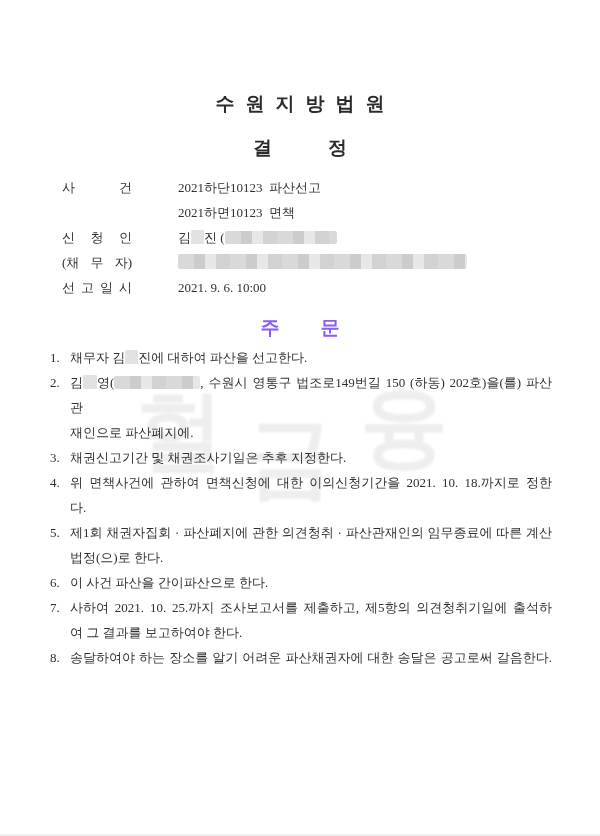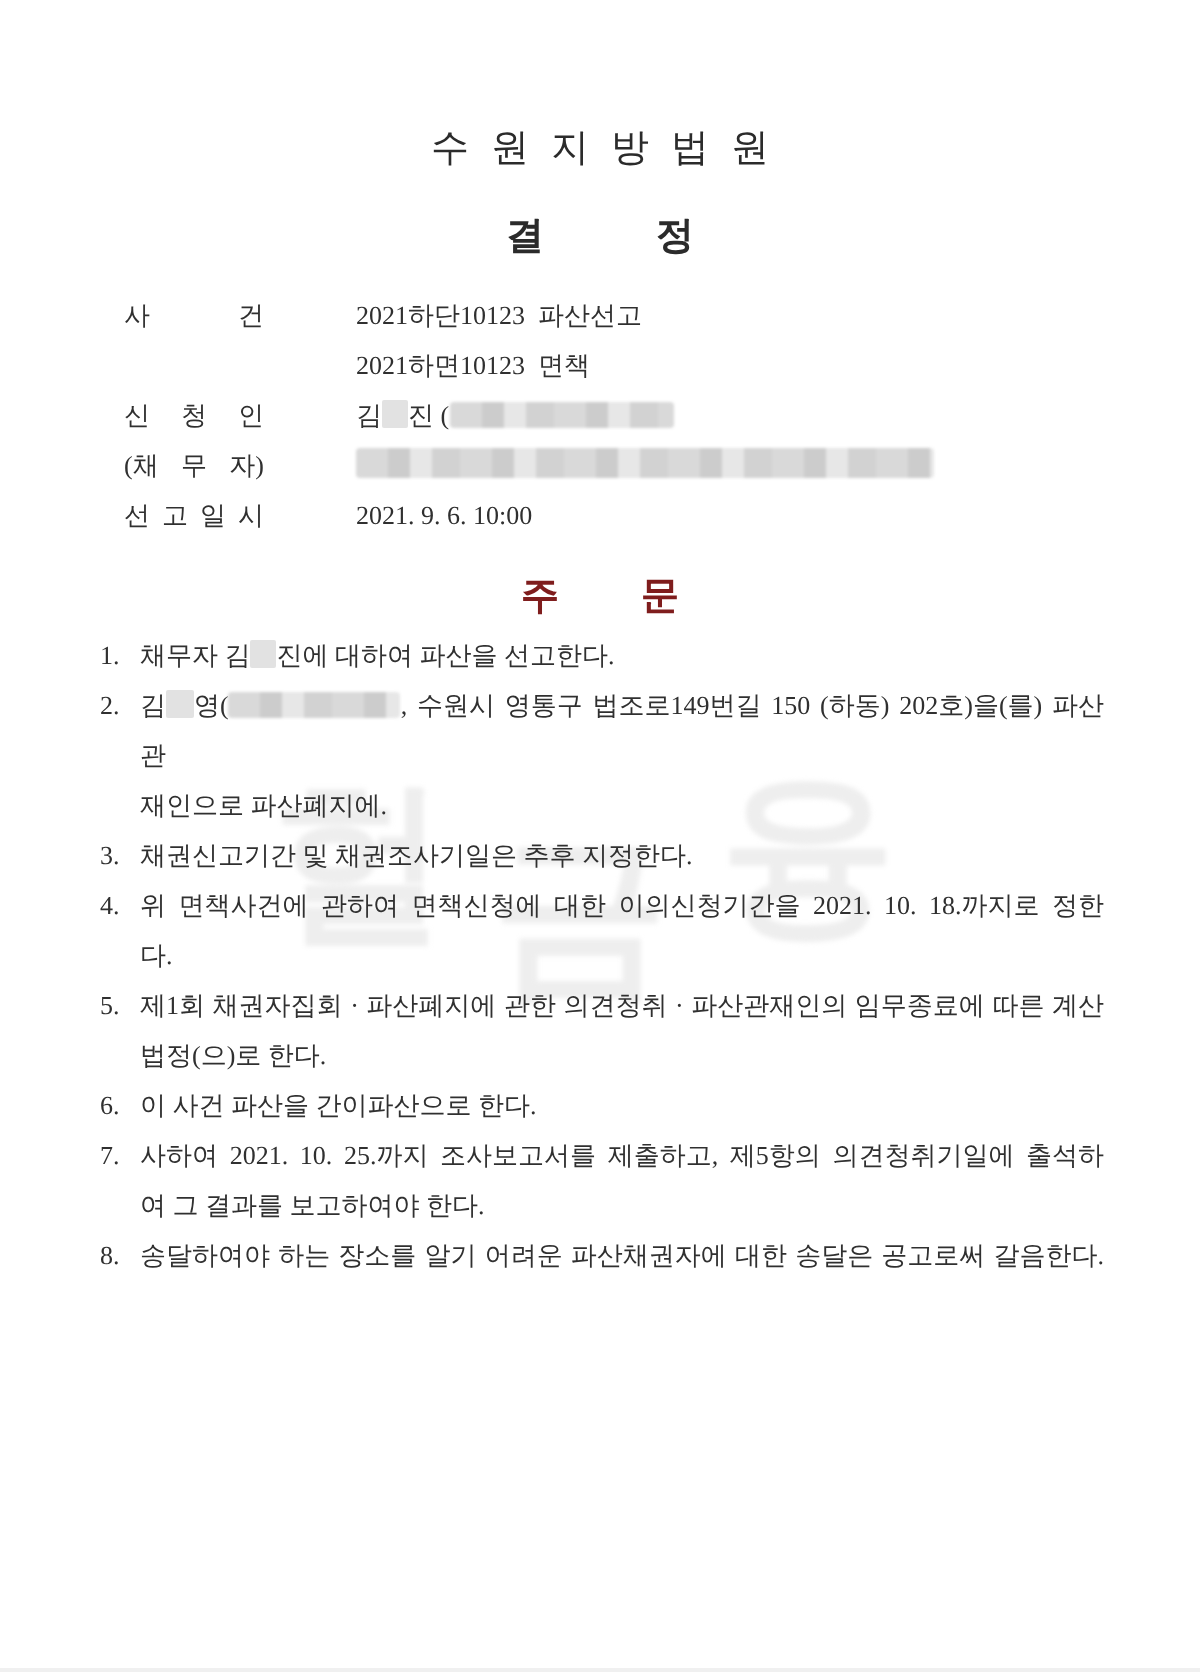--- a/index.html
+++ b/index.html
@@ -23,24 +23,24 @@
     filter: blur(1.2px);
     font-family: "Liberation Serif", "DejaVu Serif", serif;
   }
   .wm span:nth-child(1) { left: 136px; top: 372px; }
   .wm span:nth-child(2) { left: 246px; top: 398px; }
   .wm span:nth-child(3) { left: 360px; top: 368px; }
 
   .content { position: relative; z-index: 1; }
 
   .court-title {
-    padding-top: 61px;
+    padding-top: 91px;
     text-align: center;
     font-size: 19px;
-    font-weight: normal;
+    font-weight: bold;
     letter-spacing: 11px;
     text-indent: 11px;
     color: #2b2b2b;
     white-space: nowrap;
   }
   .doc-title {
     margin-top: 18px;
     text-align: center;
     font-size: 19px;
     font-weight: bold;
@@ -63,21 +63,21 @@
   .ci-values { margin-left: 46px; flex: 1; }
   .ci-line { line-height: 25px; white-space: pre-wrap; }
 
   .order-heading {
     margin-top: 15px;
     text-align: center;
     font-size: 19px;
     font-weight: bold;
     letter-spacing: 41px;
     text-indent: 41px;
-    color: #7f1d1d;
+    color: #8b5cf6;
     white-space: nowrap;
   }
 
   .order-list { margin: 4px 48px 0 50px; font-size: 13px; }
   .o-item { display: flex; align-items: flex-start; }
   .o-num { flex: none; width: 20px; line-height: 25px; }
   .o-lines { flex: 1; min-width: 0; }
   .o-line { line-height: 25px; overflow: hidden; }
   .o-line.just { text-align: justify; text-align-last: justify; }
 

